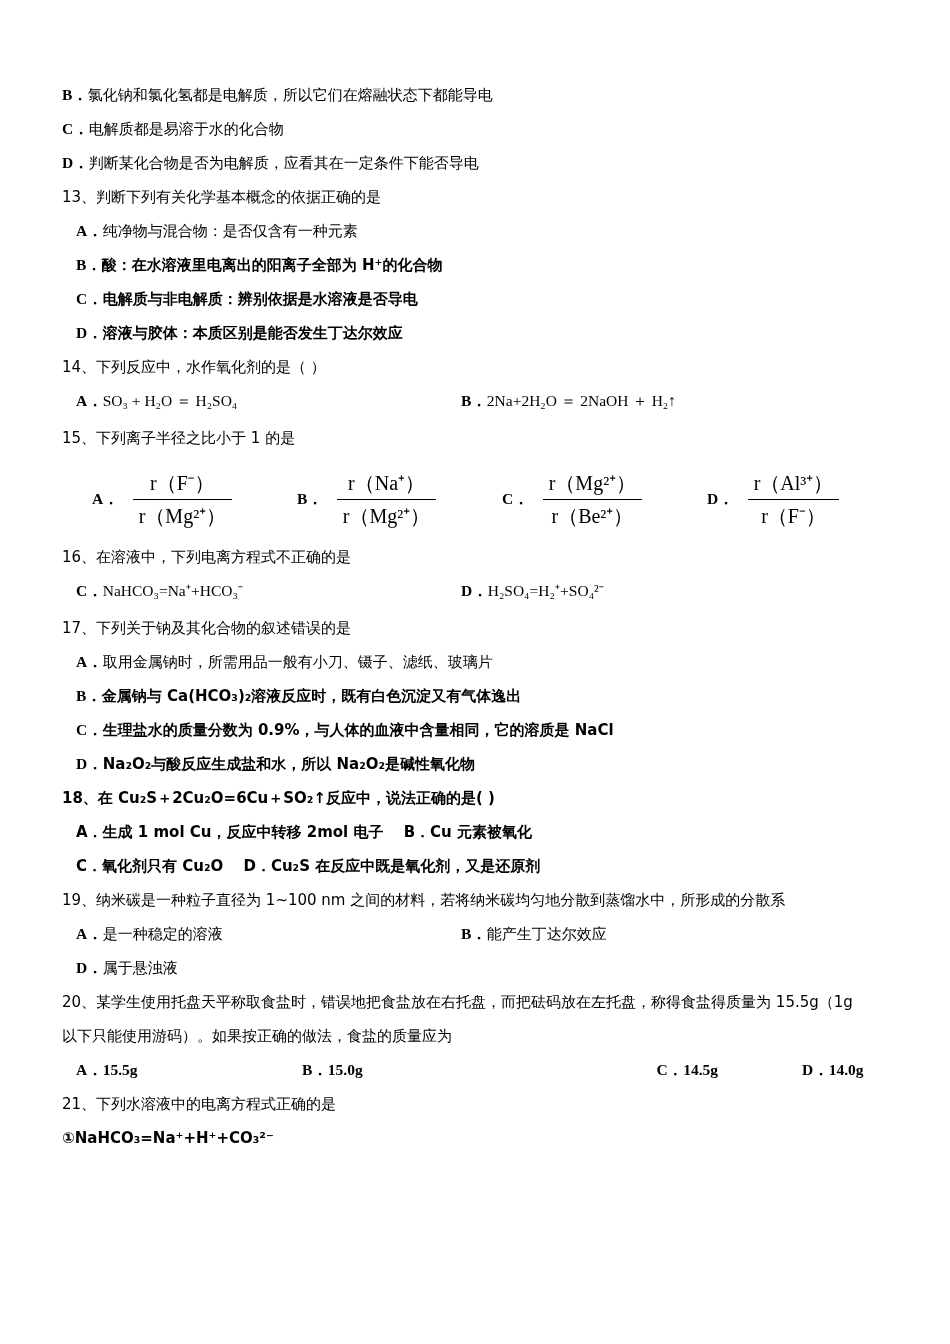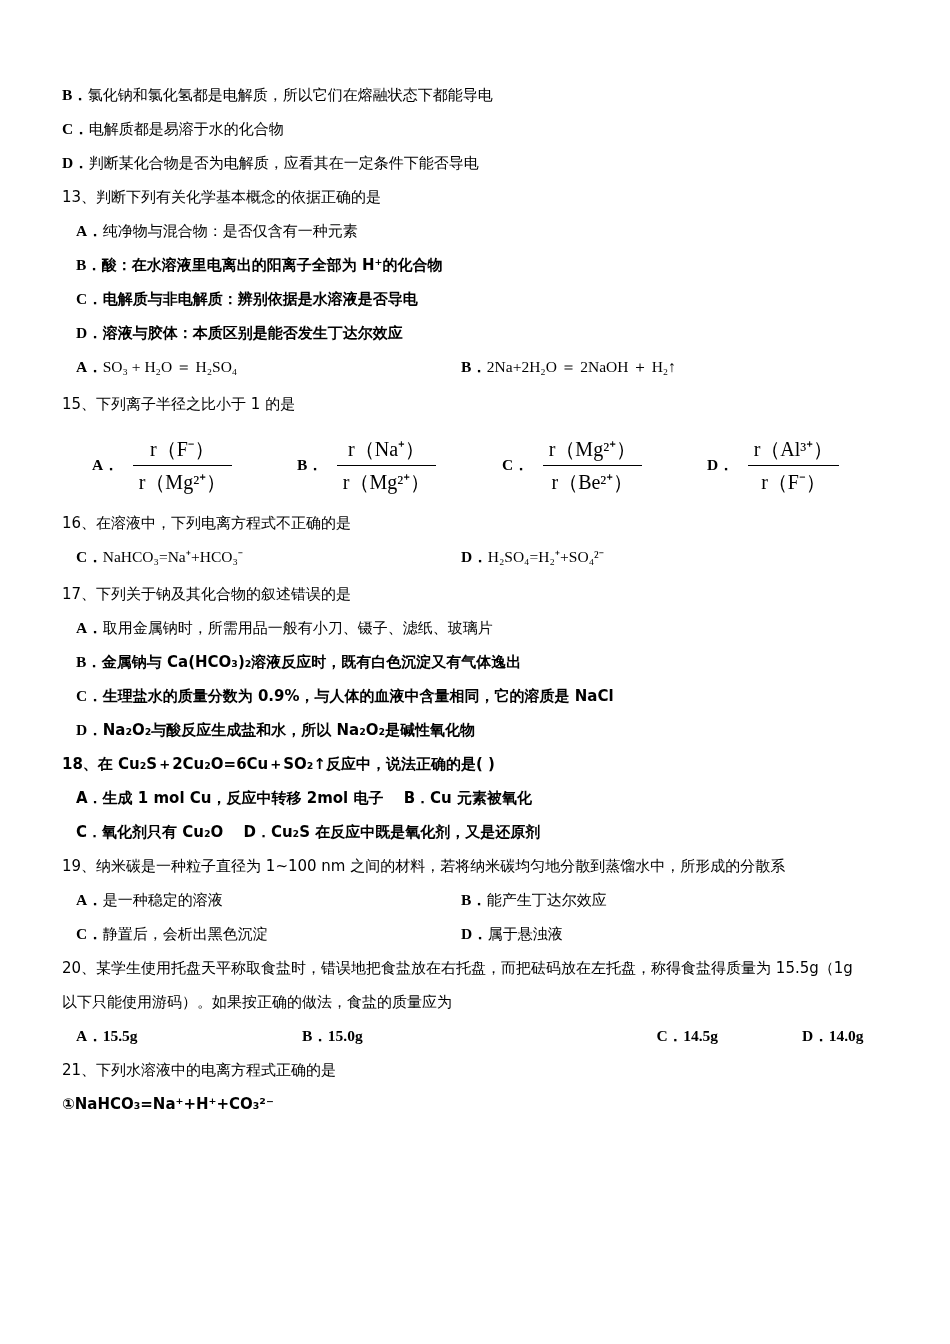--- a/index.html
+++ b/index.html
@@ -120,20 +120,23 @@
   <div class="line indent-opt">
     <span class="opt-label">B．</span><span class="cjkb">酸：在水溶液里电离出的阳离子全部为 H⁺的化合物</span>
   </div>
   <div class="line indent-opt">
     <span class="opt-label">C．</span><span class="cjkb">电解质与非电解质：辨别依据是水溶液是否导电</span>
   </div>
   <div class="line indent-opt">
     <span class="opt-label">D．</span><span class="cjkb">溶液与胶体：本质区别是能否发生丁达尔效应</span>
   </div>
 
+  <div class="qline">
+    <span class="cjk">14、下列反应中，水作氧化剂的是（     ）</span>
+  </div>
   <div class="row2 indent-opt">
     <div><span class="opt-label">A．</span><span>SO₃ + H₂O ＝ H₂SO₄</span></div>
     <div><span class="opt-label">B．</span><span>2Na+2H₂O ＝ 2NaOH ＋ H₂↑</span></div>
   </div>
 
   <div class="gap-sm"></div>
 
   <div class="qline">
     <span class="cjk">15、下列离子半径之比小于 1 的是</span>
   </div>
@@ -205,21 +208,20 @@
   </div>
 
   <div class="qline">
     <span class="cjk">19、纳米碳是一种粒子直径为 1~100 nm 之间的材料，若将纳米碳均匀地分散到蒸馏水中，所形成的分散系</span>
   </div>
   <div class="row2 indent-opt">
     <div><span class="opt-label">A．</span><span class="cjk">是一种稳定的溶液</span></div>
     <div><span class="opt-label">B．</span><span class="cjk">能产生丁达尔效应</span></div>
   </div>
   <div class="row2 indent-opt">
-    <div><span class="opt-label">C．</span><span class="cjk">静置后，会析出黑色沉淀</span></div>
     <div><span class="opt-label">D．</span><span class="cjk">属于悬浊液</span></div>
   </div>
 
   <div class="qline">
     <span class="cjk">20、某学生使用托盘天平称取食盐时，错误地把食盐放在右托盘，而把砝码放在左托盘，称得食盐得质量为 15.5g（1g</span>
   </div>
   <div class="qline">
     <span class="cjk">以下只能使用游码）。如果按正确的做法，食盐的质量应为</span>
   </div>
   <div class="line indent-opt" style="display:flex;gap:36px;">

